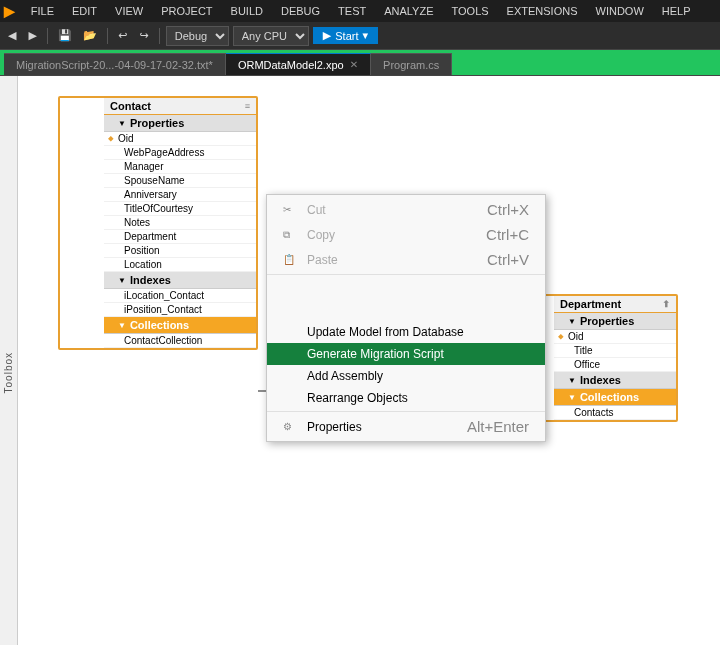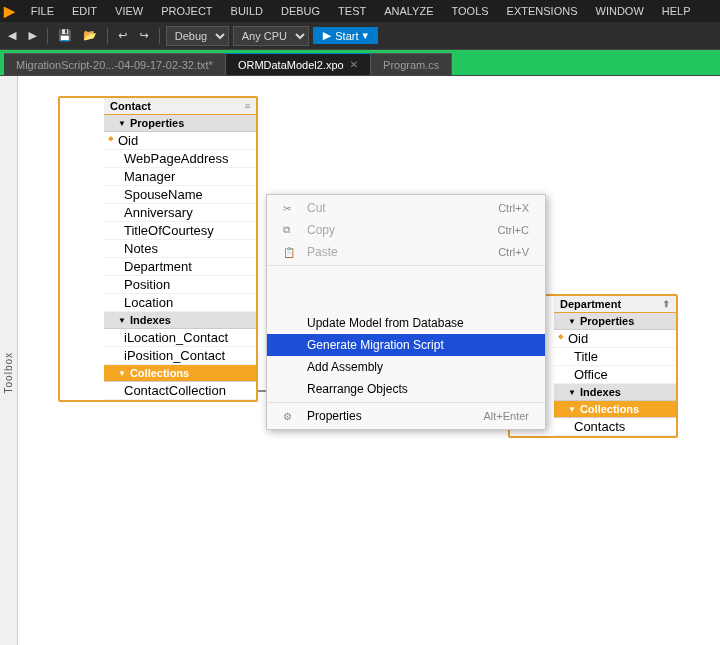--- a/index.html
+++ b/index.html
@@ -31,39 +31,39 @@
 
     
     .canvas { flex: 1; background: #ffffff; position: relative; overflow: hidden; }
 
     
     .entity-box { position: absolute; border: 2px solid #e8a030; background: white; border-radius: 2px; min-width: 160px; padding-left: 44px; }
     .entity-header { background: #f0f0f0; border-bottom: 1px solid #e8a030; padding: 2px 6px; font-size: 11px; font-weight: bold; display: flex; justify-content: space-between; align-items: center; }
     .entity-header-icon { color: #888; font-size: 9px; }
     .entity-section-header { background: #e0e0e0; padding: 2px 6px 2px 14px; font-size: 11px; font-weight: bold; border-bottom: 1px solid #ccc; display: flex; align-items: center; gap: 4px; }
     .entity-section-header .arrow { font-size: 8px; }
-    .entity-item { padding: 1px 6px 1px 20px; font-size: 13px; border-bottom: 1px solid #f0f0f0; }
+    .entity-item { padding: 1px 6px 1px 20px; font-size: 10px; border-bottom: 1px solid #f0f0f0; }
     .entity-item.oid { padding-left: 14px; position: relative; }
     .entity-item.oid::before { content: '⬥'; color: #e8a030; font-size: 8px; position: absolute; left: 4px; top: 2px; }
     .entity-section-highlighted { background: #f5a623; color: white; }
 
     
     .assoc-table { position: absolute; background: white; border: 1px solid #ccc; font-size: 11px; }
     .assoc-row { display: flex; border-bottom: 1px solid #eee; }
     .assoc-cell { padding: 2px 8px; border-right: 1px solid #eee; }
     .assoc-cell:last-child { border-right: none; }
 
     
     .context-menu { position: absolute; background: #f8f8f8; border: 1px solid #c8c8c8; box-shadow: 2px 2px 8px rgba(0,0,0,0.3); z-index: 100; min-width: 280px; padding: 2px 0; }
     .ctx-item { padding: 4px 16px; cursor: pointer; display: flex; justify-content: space-between; align-items: center; font-size: 12px; }
-    .ctx-item.highlighted { background: #1d4ed8; color: white; }
+    .ctx-item.highlighted { background: #15803d; color: white; }
     .ctx-item.disabled { color: #aaa; cursor: default; }
     .ctx-separator { height: 1px; background: #e0e0e0; margin: 2px 0; }
     .ctx-icon { width: 16px; color: #888; font-size: 10px; }
-    .ctx-shortcut { color: #888; font-size: 11px; }
+    .ctx-shortcut { color: #888; font-size: 15px; }
     .ctx-item.highlighted .ctx-shortcut { color: #cce; }
 
     
     .connector { position: absolute; pointer-events: none; }
 
     
     .toolbox-label { font-size: 10px; color: #555; writing-mode: vertical-rl; text-orientation: mixed; transform: rotate(180deg); letter-spacing: 1px; }
   </style>
 </head>
 <body>

